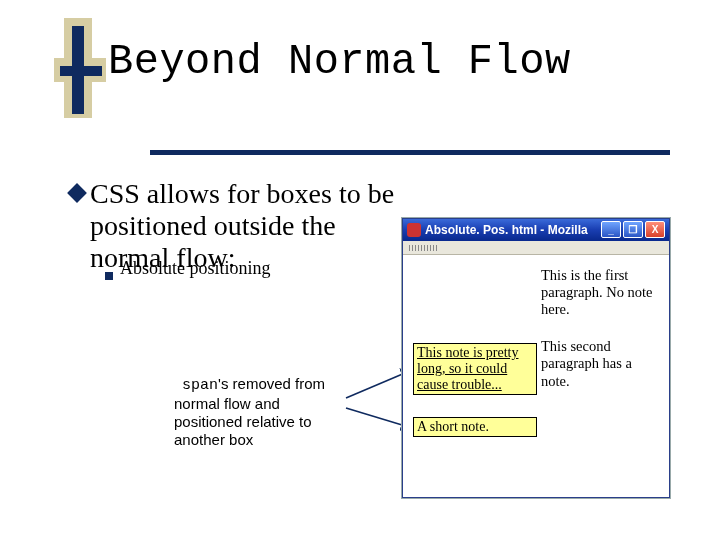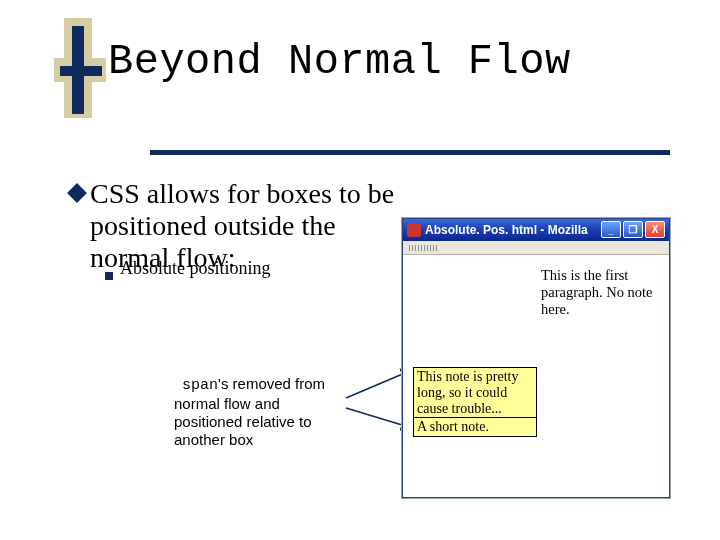--- a/index.html
+++ b/index.html
@@ -202,21 +202,21 @@
   .note {
     position: absolute;
     left: 10px;
     width: 124px;
     background: #ffff99;
     border: 1px solid #000;
     font-size: 14px;
     padding: 1px 3px;
     line-height: 1.15;
   }
-  .note1 { top: 112px; }
+  .note1 { top: 88px; text-decoration: underline; }
   .note2 { top: 162px; }
 </style>
 </head>
 <body>
 
 <div class="corner-deco">
   <div class="beige-v"></div>
   <div class="beige-h"></div>
   <div class="navy-v"></div>
   <div class="navy-h"></div>
@@ -254,16 +254,17 @@
     <span class="spacer"></span>
     <span class="winbtn min">_</span>
     <span class="winbtn max">❐</span>
     <span class="winbtn close">X</span>
   </div>
   <div class="toolbar">
     <div class="grip"></div>
   </div>
   <div class="content">
     <div class="para">This is the first paragraph. No note here.</div>
+    <div class="para">This second paragraph has a note.</div>
     <div class="note note1">This note is pretty long, so it could cause trouble...</div>
     <div class="note note2">A short note.</div>
   </div>
 </div>
 
 </body></html>

